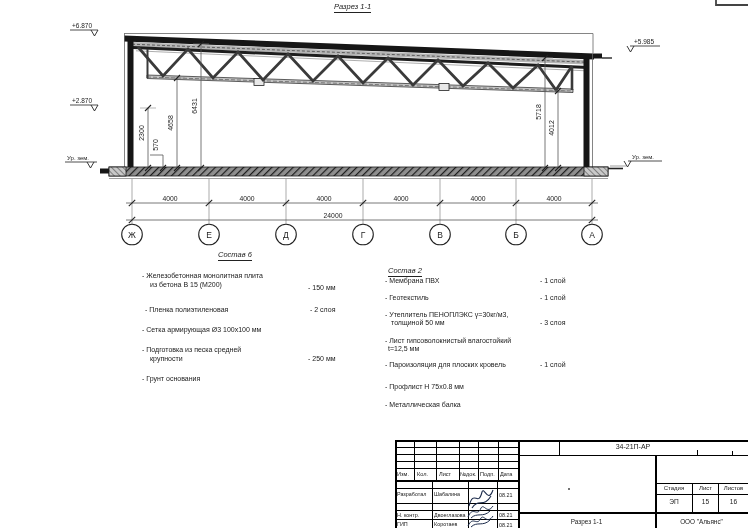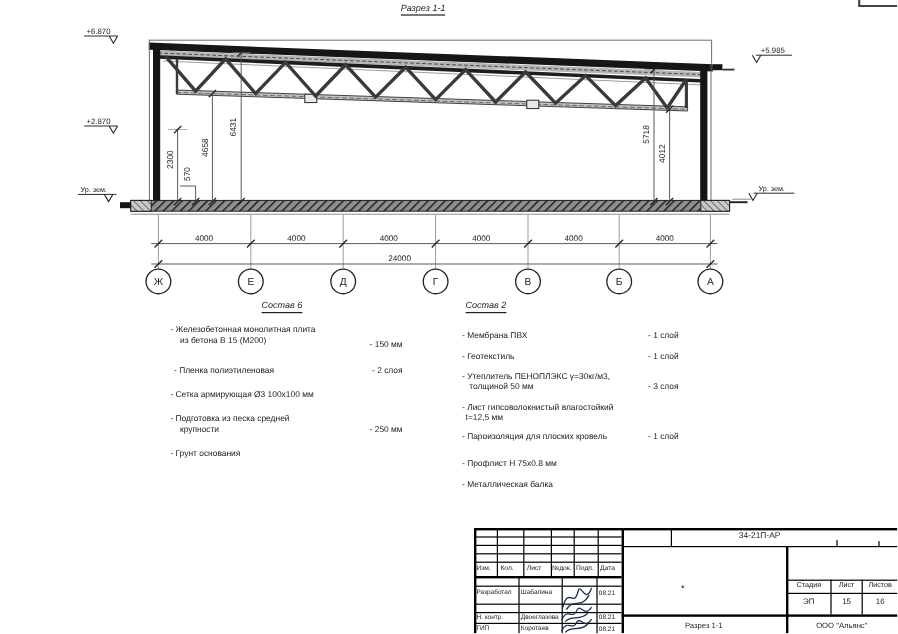--- a/index.html
+++ b/index.html
@@ -191,21 +191,21 @@
   <div class="abs comp-line" style="left:150px;top:281px;">из бетона В 15 (М200)</div>
   <div class="abs comp-val" style="left:308px;top:284px;">- 150 мм</div>
   <div class="abs comp-line" style="left:145px;top:306px;">- Пленка полиэтиленовая</div>
   <div class="abs comp-val" style="left:310px;top:306px;">- 2 слоя</div>
   <div class="abs comp-line" style="left:142px;top:326px;">- Сетка армирующая Ø3 100x100 мм</div>
   <div class="abs comp-line" style="left:142px;top:346px;">- Подготовка из песка средней</div>
   <div class="abs comp-line" style="left:150px;top:355px;">крупности</div>
   <div class="abs comp-val" style="left:308px;top:355px;">- 250 мм</div>
   <div class="abs comp-line" style="left:142px;top:375px;">- Грунт основания</div>
 
-  <div class="abs sec-title" style="left:388px;top:250px;">Состав 2</div>
+  <div class="abs sec-title" style="left:388px;top:266px;">Состав 2</div>
   <div class="abs comp-line" style="left:385px;top:277px;">- Мембрана ПВХ</div>
   <div class="abs comp-val" style="left:540px;top:277px;">- 1 слой</div>
   <div class="abs comp-line" style="left:385px;top:294px;">- Геотекстиль</div>
   <div class="abs comp-val" style="left:540px;top:294px;">- 1 слой</div>
   <div class="abs comp-line" style="left:385px;top:311px;">- Утеплитель ПЕНОПЛЭКС γ=30кг/м3,</div>
   <div class="abs comp-line" style="left:391px;top:319px;">толщиной 50 мм</div>
   <div class="abs comp-val" style="left:540px;top:319px;">- 3 слоя</div>
   <div class="abs comp-line" style="left:385px;top:337px;">- Лист гипсоволокнистый влагостойкий</div>
   <div class="abs comp-line" style="left:388px;top:345px;">t=12,5 мм</div>
   <div class="abs comp-line" style="left:385px;top:361px;">- Пароизоляция для плоских кровель</div>

